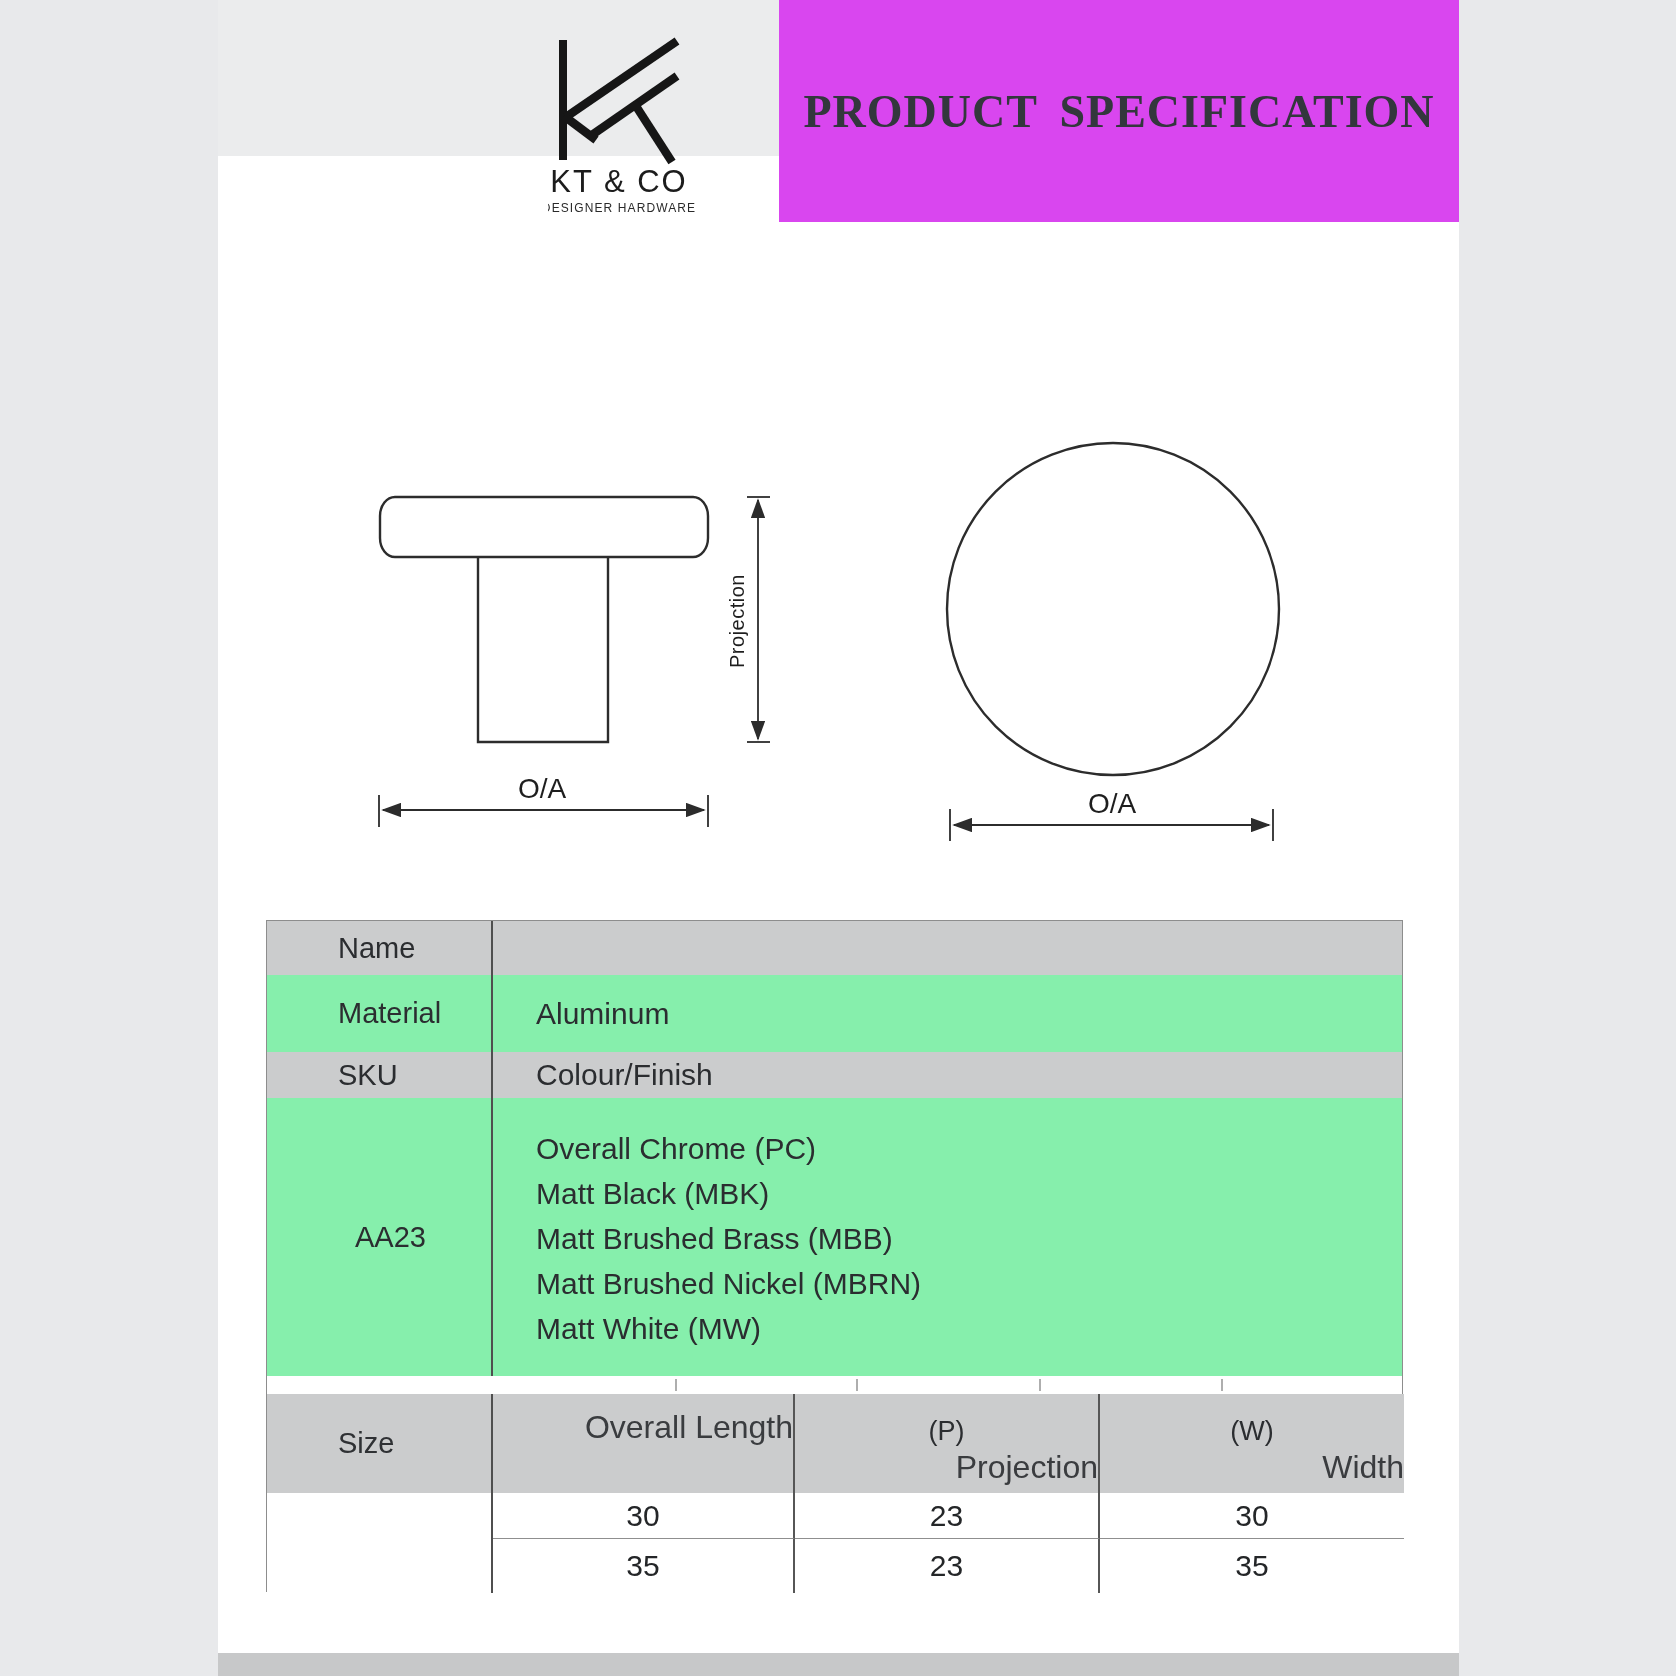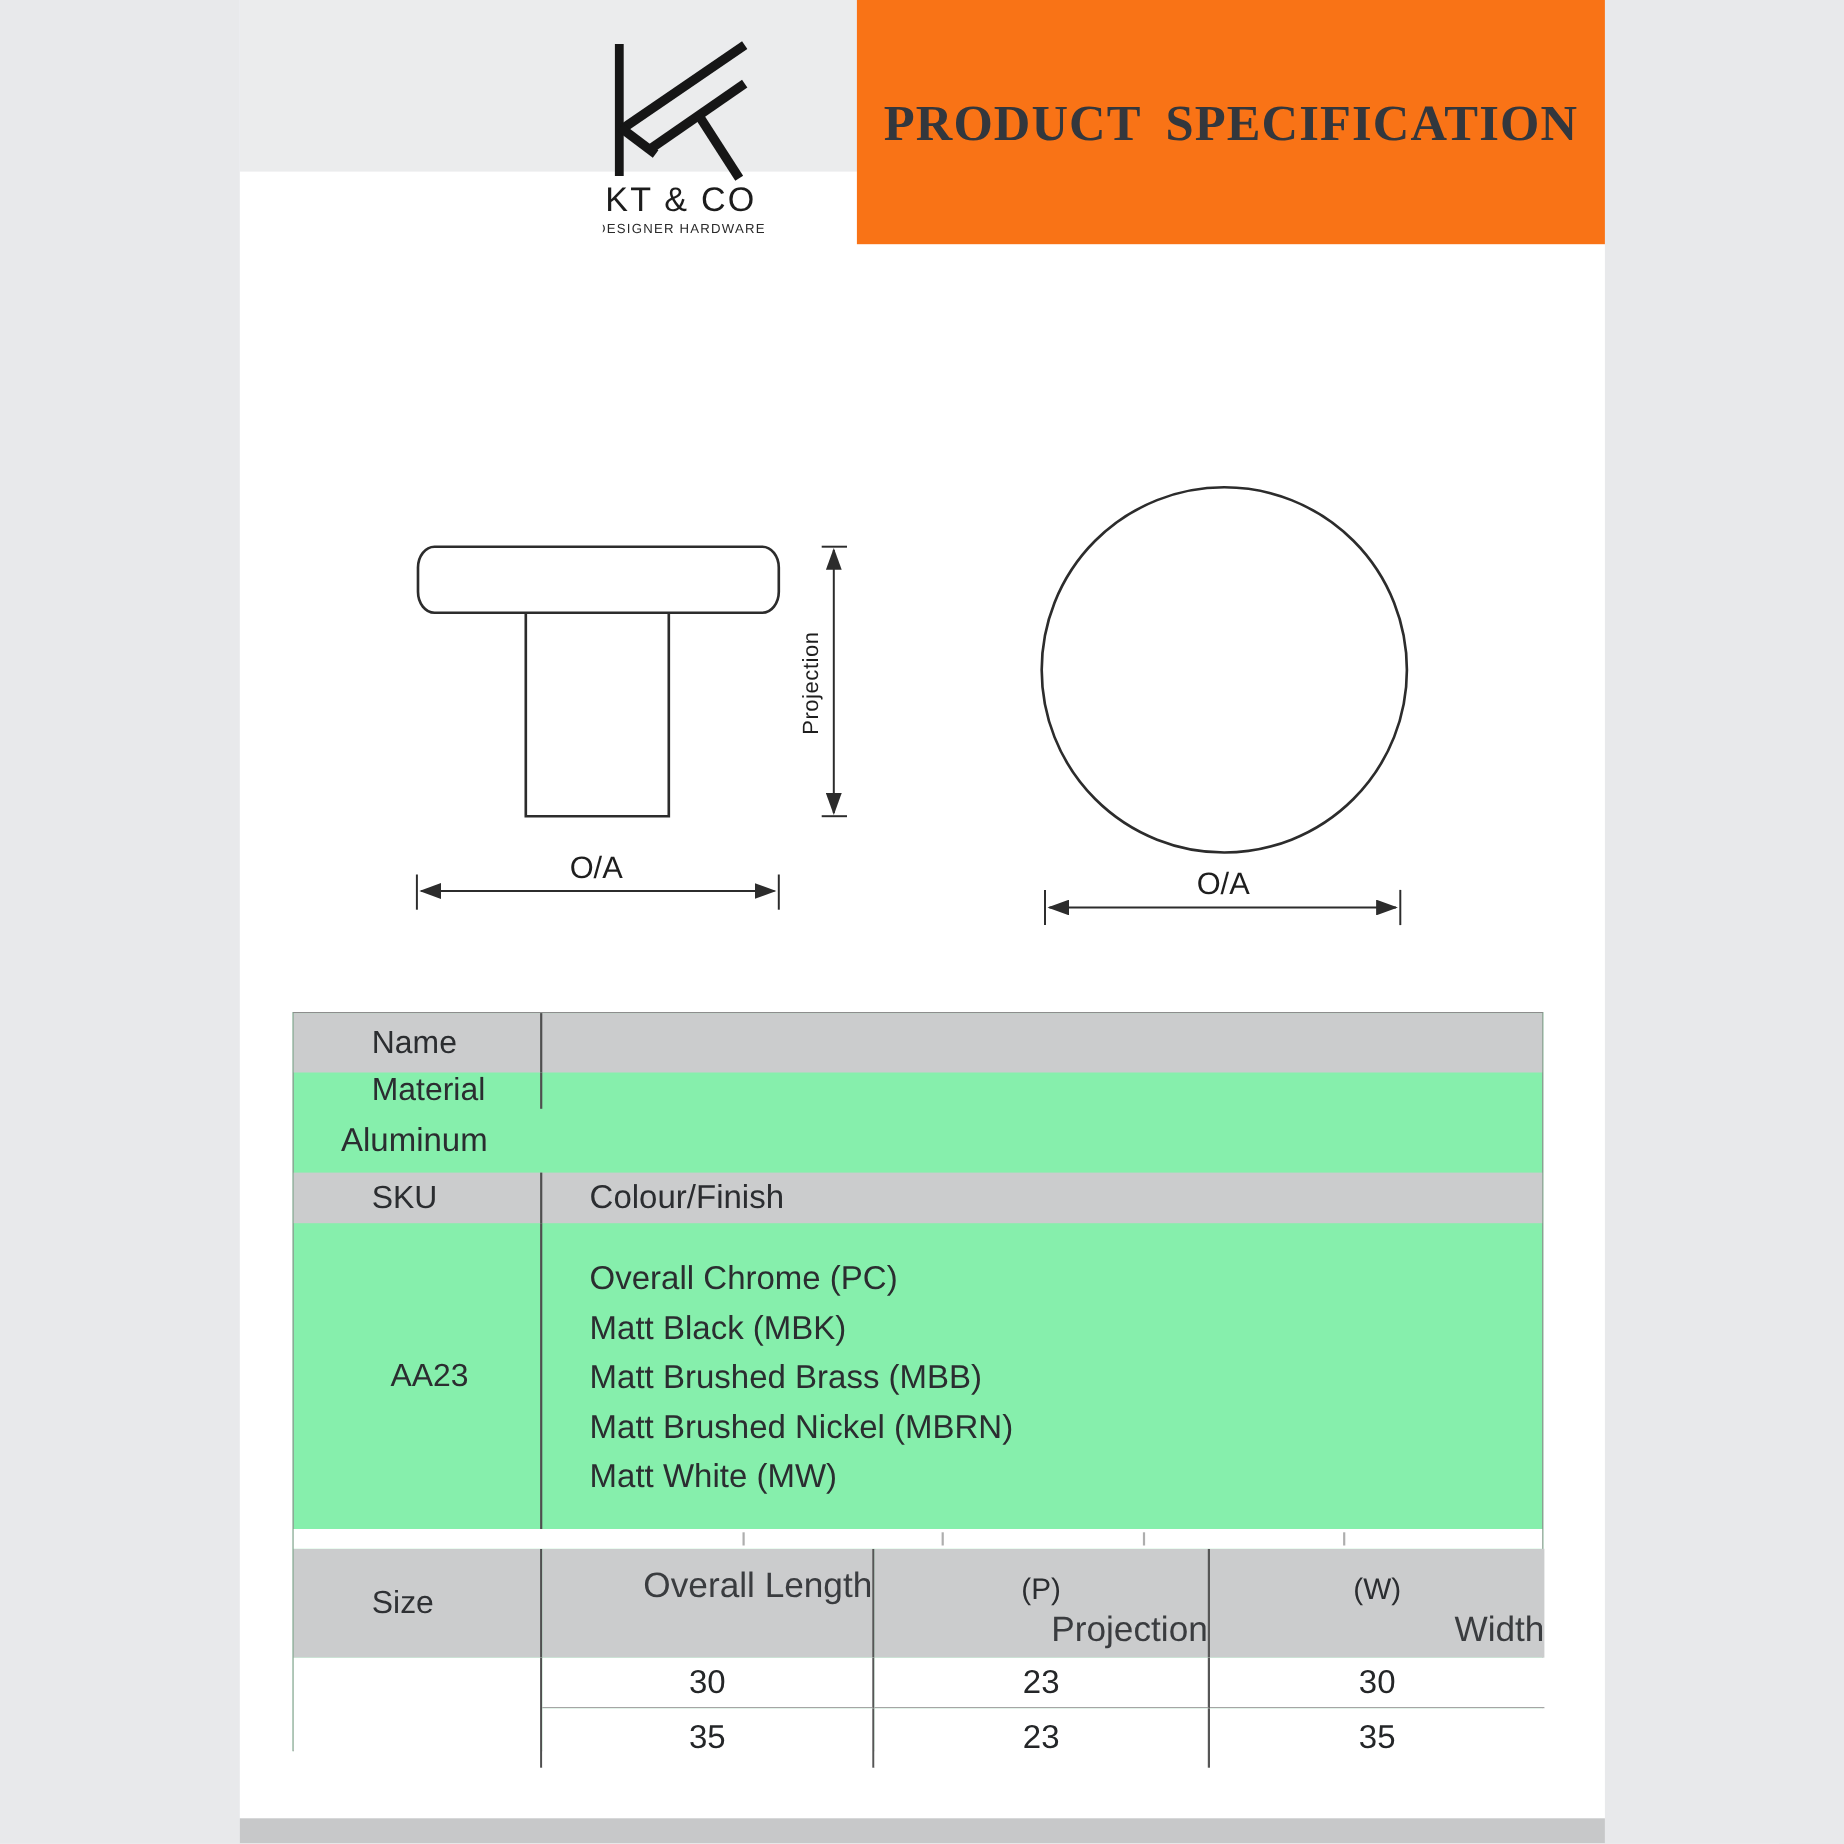--- a/index.html
+++ b/index.html
@@ -4,21 +4,21 @@
 <style>
   html,body { margin:0; padding:0; background:#e8e9eb; }
   .canvas {
     position:relative; width:1676px; height:1676px;
     background:#e8e9eb; font-family:"Liberation Sans", sans-serif;
     overflow:hidden; color:#2f3134;
   }
   .page { position:absolute; left:218px; top:0; width:1241px; height:1676px; background:#ffffff; }
   .logo-strip { position:absolute; left:218px; top:0; width:561px; height:156px; background:#ebeced; }
   .banner {
-    position:absolute; left:779px; top:0; width:680px; height:222px; background:#f97316;
+    position:absolute; left:779px; top:0; width:680px; height:222px; background:#d946ef;
     display:flex; align-items:center; justify-content:center;
   }
   .banner-title {
     font-family:"Liberation Serif", serif; font-weight:bold; font-size:46px;
     letter-spacing:1px; word-spacing:10px; color:#33373d; white-space:nowrap;
   }
   svg.logo { position:absolute; left:330px; top:25px; }
   svg.drawings { position:absolute; left:218px; top:430px; }
 
   .spec-table {
@@ -30,21 +30,21 @@
   .cell-label {
     width:226px; box-sizing:border-box; border-right:2px solid #4f4f4f;
     padding-left:71px; display:flex; align-items:center;
     font-size:29px; color:#2b2d30; flex-shrink:0;
   }
   .cell-value {
     flex:1; box-sizing:border-box; padding-left:43px; display:flex; align-items:center;
     font-size:30px; color:#2b2d30;
   }
   .r-name { height:54px; }
-  .r-material { height:91px;flex-direction:column; }
+  .r-material { height:77px; }
   .r-sku { height:46px; }
   .r-finishes { height:278px; }
   .r-finishes .cell-label { padding-left:88px; }
   .finish-list { padding:28px 0 0 43px; }
   .finish-line { line-height:45px; font-size:30px; color:#2b2d30; }
   .gap-row { height:18px; position:relative; background:#ffffff; }
   .gap-tick { position:absolute; top:3px; width:2px; height:12px; background:#aeaeae; }
 
   .size-grid {
     display:grid; height:199px;

